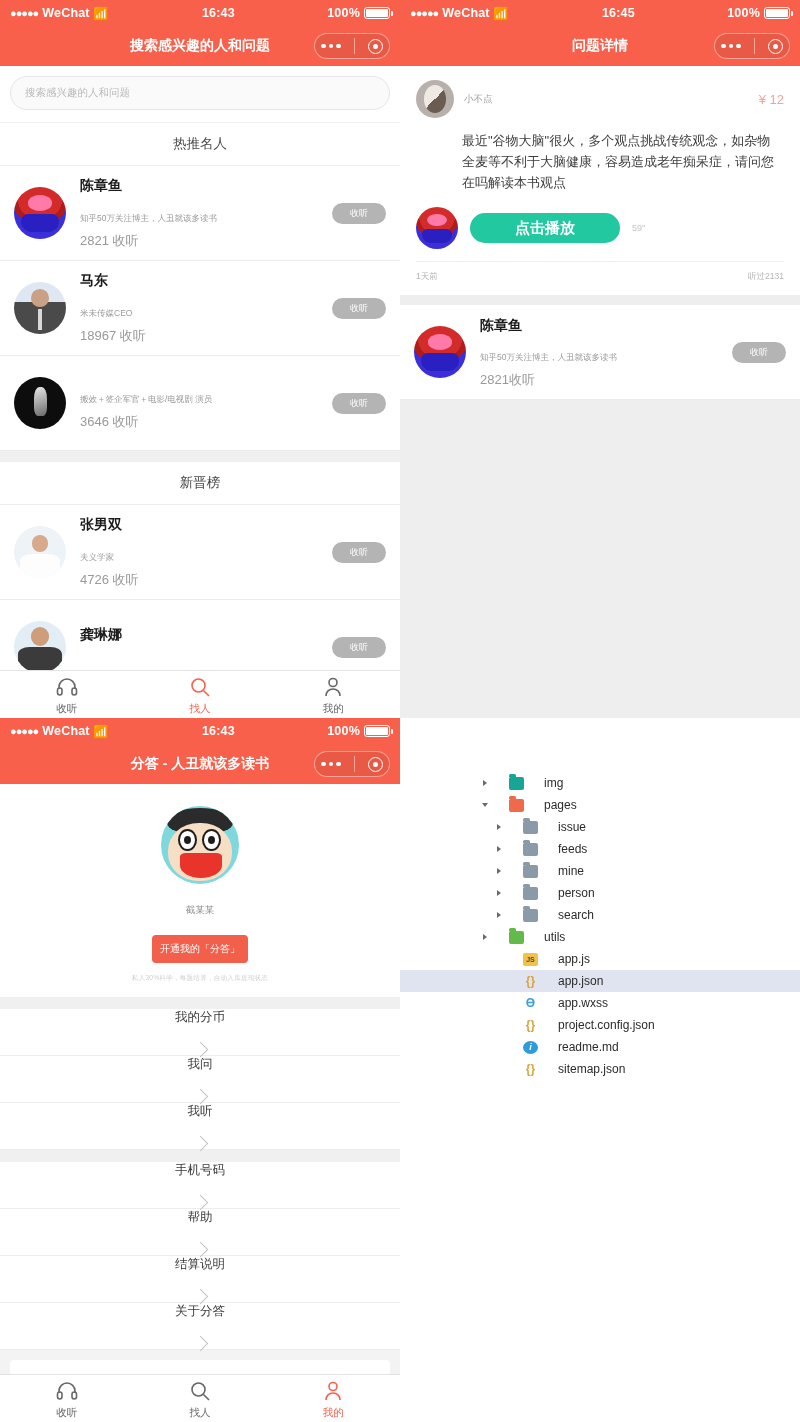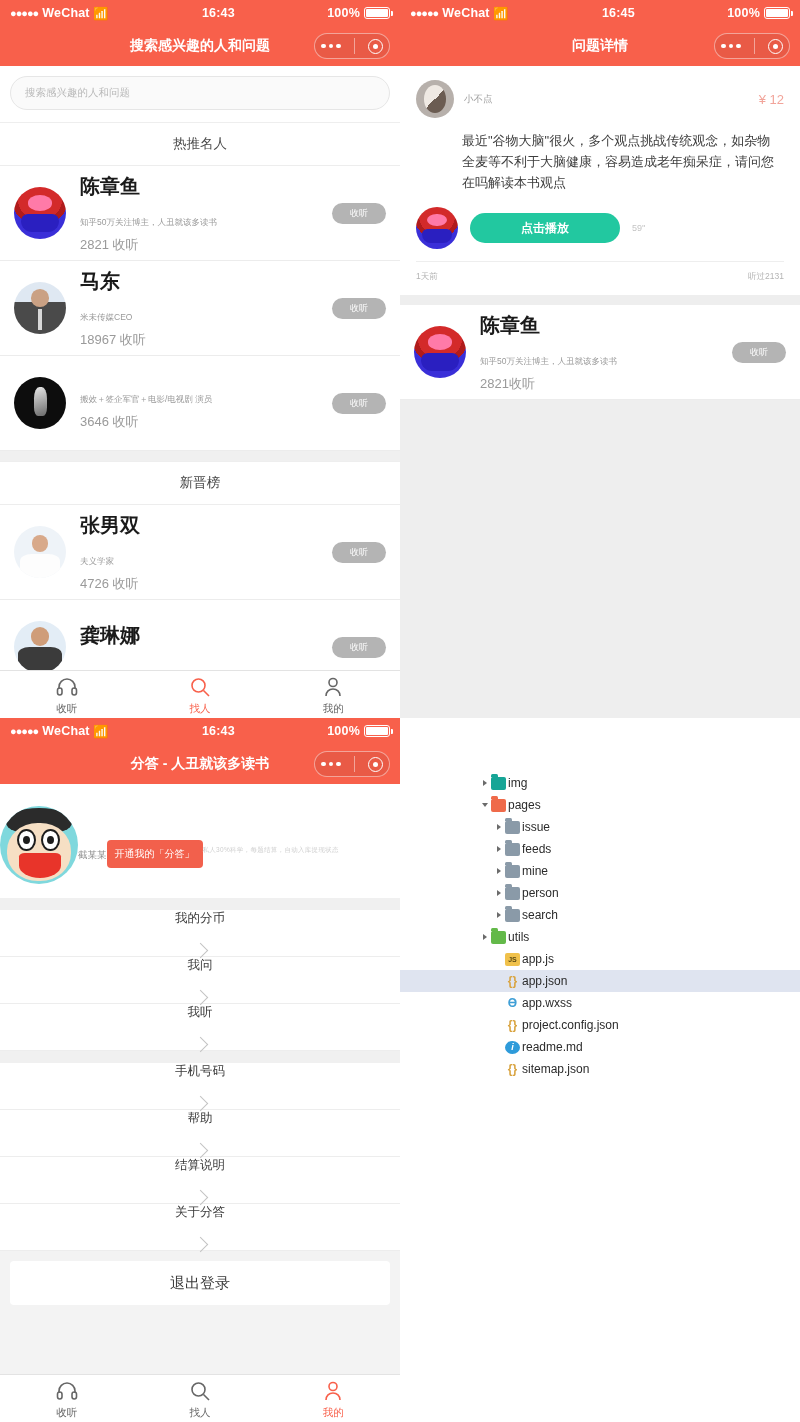--- a/index.html
+++ b/index.html
@@ -72,21 +72,21 @@
   .gapbar{height:10px;background:#f0f0f0;}
   .prow{
     background:#fff;height:95px;display:flex;align-items:center;padding:0 14px;
     border-bottom:1px solid #ececec;position:relative;
   }
   .avatar{
     width:52px;height:52px;border-radius:50%;flex:0 0 52px;overflow:hidden;
     position:relative;background:#dde6ee;
   }
   .pinfo{flex:1;padding-left:14px;min-width:0;}
-  .pname{font-size:20px;color:#1a1a1a;font-weight:bold;line-height:1.3;}
+  .pname{font-size:14px;color:#1a1a1a;font-weight:bold;line-height:1.3;}
   .pdesc{font-size:8.5px;color:#9a9a9a;margin-top:18px;white-space:nowrap;overflow:hidden;text-overflow:ellipsis;}
   .pcount{font-size:13px;color:#9a9a9a;margin-top:7px;}
   .followbtn{
     width:54px;height:21px;border-radius:11px;background:#b4b4b4;color:#fff;
     font-size:9px;display:flex;align-items:center;justify-content:center;flex:0 0 54px;
   }
   #panel1 .tabbar{position:absolute;left:0;bottom:0;width:400px;}
 
   
   .av-octopus{background:radial-gradient(circle at 50% 22%, #d32a2a 0 46%, #b01b1b 46% 58%, #3a2fd8 58% 100%);}
@@ -122,33 +122,33 @@
   .qasker{font-size:9.5px;color:#9a9a9a;}
   .qprice{font-size:13px;color:#f2a49a;}
   .qtext{
     margin-top:12px;font-size:13px;line-height:1.62;color:#3d3d3d;
     padding-left:46px;padding-right:6px;
   }
   .playrow{display:flex;align-items:center;gap:12px;margin-top:14px;}
   .playavatar{width:42px;height:42px;border-radius:50%;overflow:hidden;position:relative;flex:0 0 42px;}
   .playbtn{
     width:150px;height:30px;border-radius:15px;background:#22C8A0;color:#fff;
-    font-size:12px;font-weight:bold;display:flex;align-items:center;justify-content:center;
+    font-size:15px;font-weight:bold;display:flex;align-items:center;justify-content:center;
   }
   .playdur{font-size:9px;color:#c4c4c4;}
   .qfoot{
     margin-top:12px;border-top:1px solid #eee;padding-top:9px;padding-bottom:2px;
     display:flex;align-items:center;justify-content:space-between;
     font-size:8.5px;color:#b4b4b4;
   }
   .answer-card{background:#fff;margin-top:10px;}
 
   
   #panel3{position:absolute;left:0;top:718px;width:400px;height:704px;background:#f3f3f3;overflow:hidden;}
-  .profile{background:#fff;padding:22px 0 14px;display:flex;flex-direction:row;align-items:center;}
+  .profile{background:#fff;padding:22px 0 14px;display:flex;flex-direction:column;align-items:center;justify-content:flex-end;}
   .bigavatar{width:78px;height:78px;border-radius:50%;position:relative;overflow:hidden;}
   .myname{font-size:9.5px;color:#8e8e8e;margin-top:20px;}
   .openbtn{
     margin-top:18px;width:96px;height:28px;border-radius:4px;background:#F2604C;color:#fff;
     font-size:10px;display:flex;align-items:center;justify-content:center;
   }
   .opennote{font-size:6.5px;color:#cfcfcf;margin-top:11px;letter-spacing:.3px;}
   .menugap{height:12px;background:#f0f0f0;}
   .menurow{
     background:#fff;height:47px;display:flex;align-items:center;justify-content:space-between;
@@ -158,21 +158,21 @@
   .logoutwrap{padding:10px;}
   .logout{
     background:#fff;height:44px;border-radius:4px;display:flex;align-items:center;justify-content:center;
     font-size:15px;color:#3a3a3a;
   }
   #panel3 .tabbar{position:absolute;left:0;bottom:0;width:400px;}
 
   
   #panel4{position:absolute;left:400px;top:718px;width:400px;height:704px;background:#ffffff;overflow:hidden;}
   .tree{padding-top:54px;font-size:12px;color:#2b2b2b;}
-  .tnode{display:flex;align-items:center;height:22px;padding-left:10px;gap:2px;}
+  .tnode{display:flex;align-items:center;height:22px;padding-left:10px;gap:20px;}
   .tnode.sel{background:#dfe4f0;}
   .arrow{width:9px;height:9px;display:flex;align-items:center;justify-content:center;flex:0 0 9px;}
   .arrow.r::before{content:"";border-left:4px solid #6b6b6b;border-top:3px solid transparent;border-bottom:3px solid transparent;}
   .arrow.d::before{content:"";border-top:4px solid #6b6b6b;border-left:3px solid transparent;border-right:3px solid transparent;}
   .ficon{width:15px;height:13px;flex:0 0 15px;position:relative;}
   .folder{background:#8a9aa8;border-radius:1.5px 2px 2px 2px;}
   .folder::before{content:"";position:absolute;left:0;top:-2.5px;width:6.5px;height:3px;background:#8a9aa8;border-radius:1.5px 1.5px 0 0;}
   .folder.teal{background:#16a596;} .folder.teal::before{background:#16a596;}
   .folder.orange{background:#ef6a4a;} .folder.orange::before{background:#ef6a4a;}
   .folder.green{background:#63b949;} .folder.green::before{background:#63b949;}

